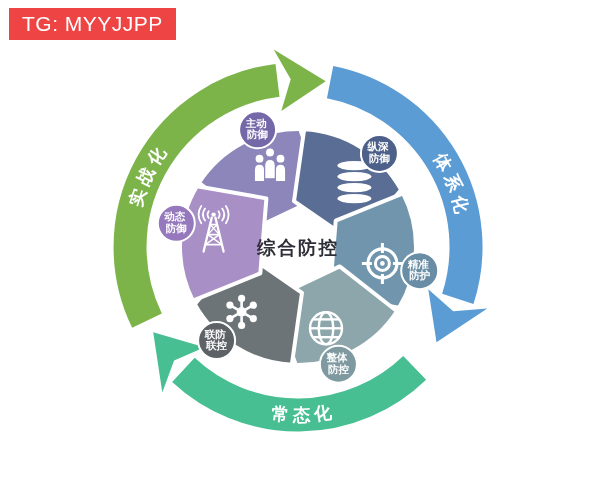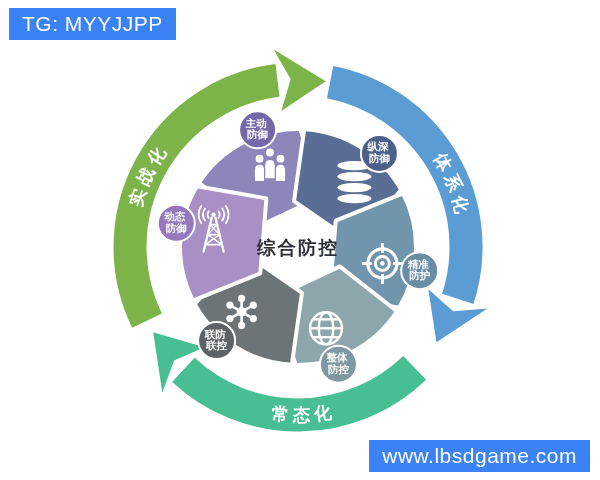--- a/index.html
+++ b/index.html
@@ -1,18 +1,18 @@
 <!DOCTYPE html>
 <html><head>
 <meta charset="utf-8">
 <style>
   html,body{margin:0;padding:0;background:#fff;}
   .stage{position:relative;width:600px;height:480px;background:#ffffff;overflow:hidden;
          font-family:"Liberation Sans","DejaVu Sans",sans-serif;}
-  .wm{position:absolute;background:#3b82f6;color:#ffffff;font-size:21px;line-height:32px;
+  .wm{position:absolute;background:#ef4444;color:#ffffff;font-size:21px;line-height:32px;
       height:32px;padding:0 13px;white-space:nowrap;letter-spacing:0.5px;}
   .wm-top{left:9px;top:8px;}
   .wm-bottom{right:10px;bottom:8px;}
   svg.diagram{position:absolute;left:0;top:0;width:600px;height:480px;}
   svg text{font-family:"Liberation Sans","DejaVu Sans",sans-serif;}
 </style>
 </head>
 <body>
 
 <div class="stage">
@@ -163,14 +163,13 @@
       </text>
       </g>
       <g>
       <circle cx="176.3" cy="223.3" r="18.5" fill="#9679bd" stroke="#ffffff" stroke-width="2"></circle>
       <text text-anchor="middle" font-size="10.5" font-weight="bold" fill="#ffffff">
         <tspan x="176.3" y="220.3">动态</tspan>
         <tspan x="176.3" y="231.8">防御</tspan>
       </text>
       </g>
     </svg>
-  <div class="wm wm-bottom">www.lbsdgame.com</div>
 </div>
 
 </body></html>

